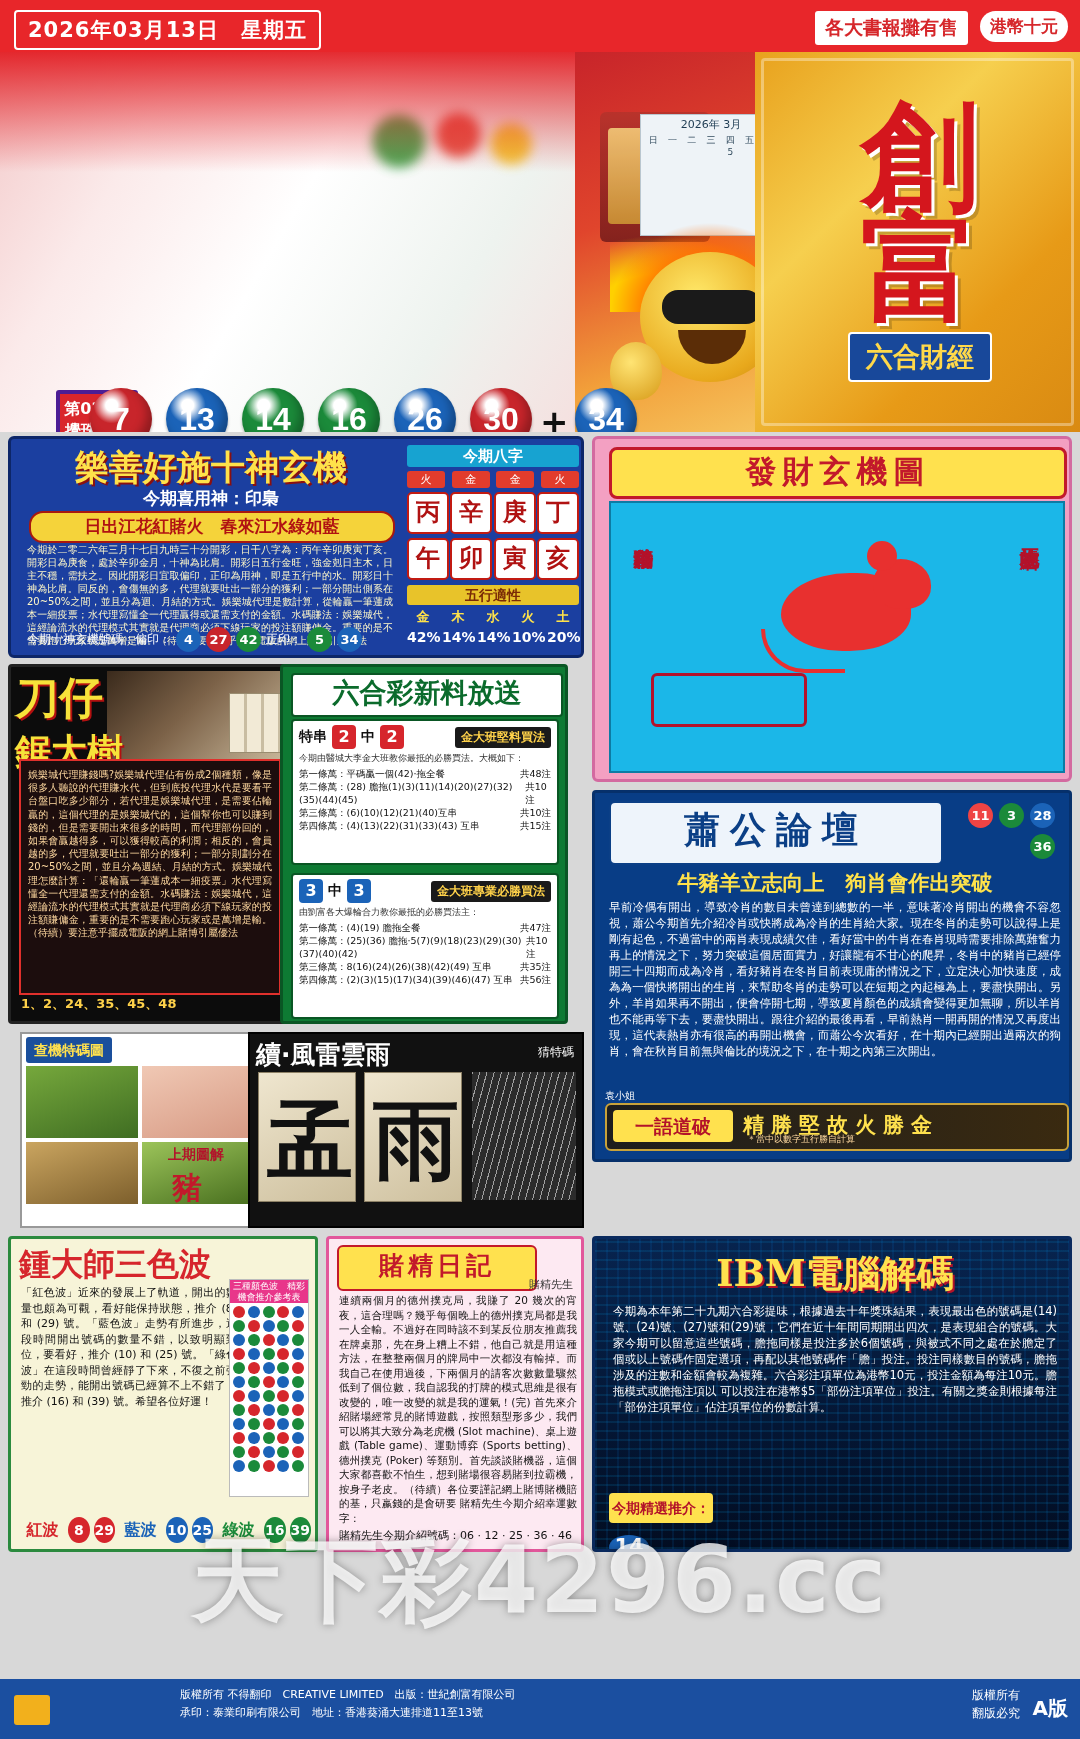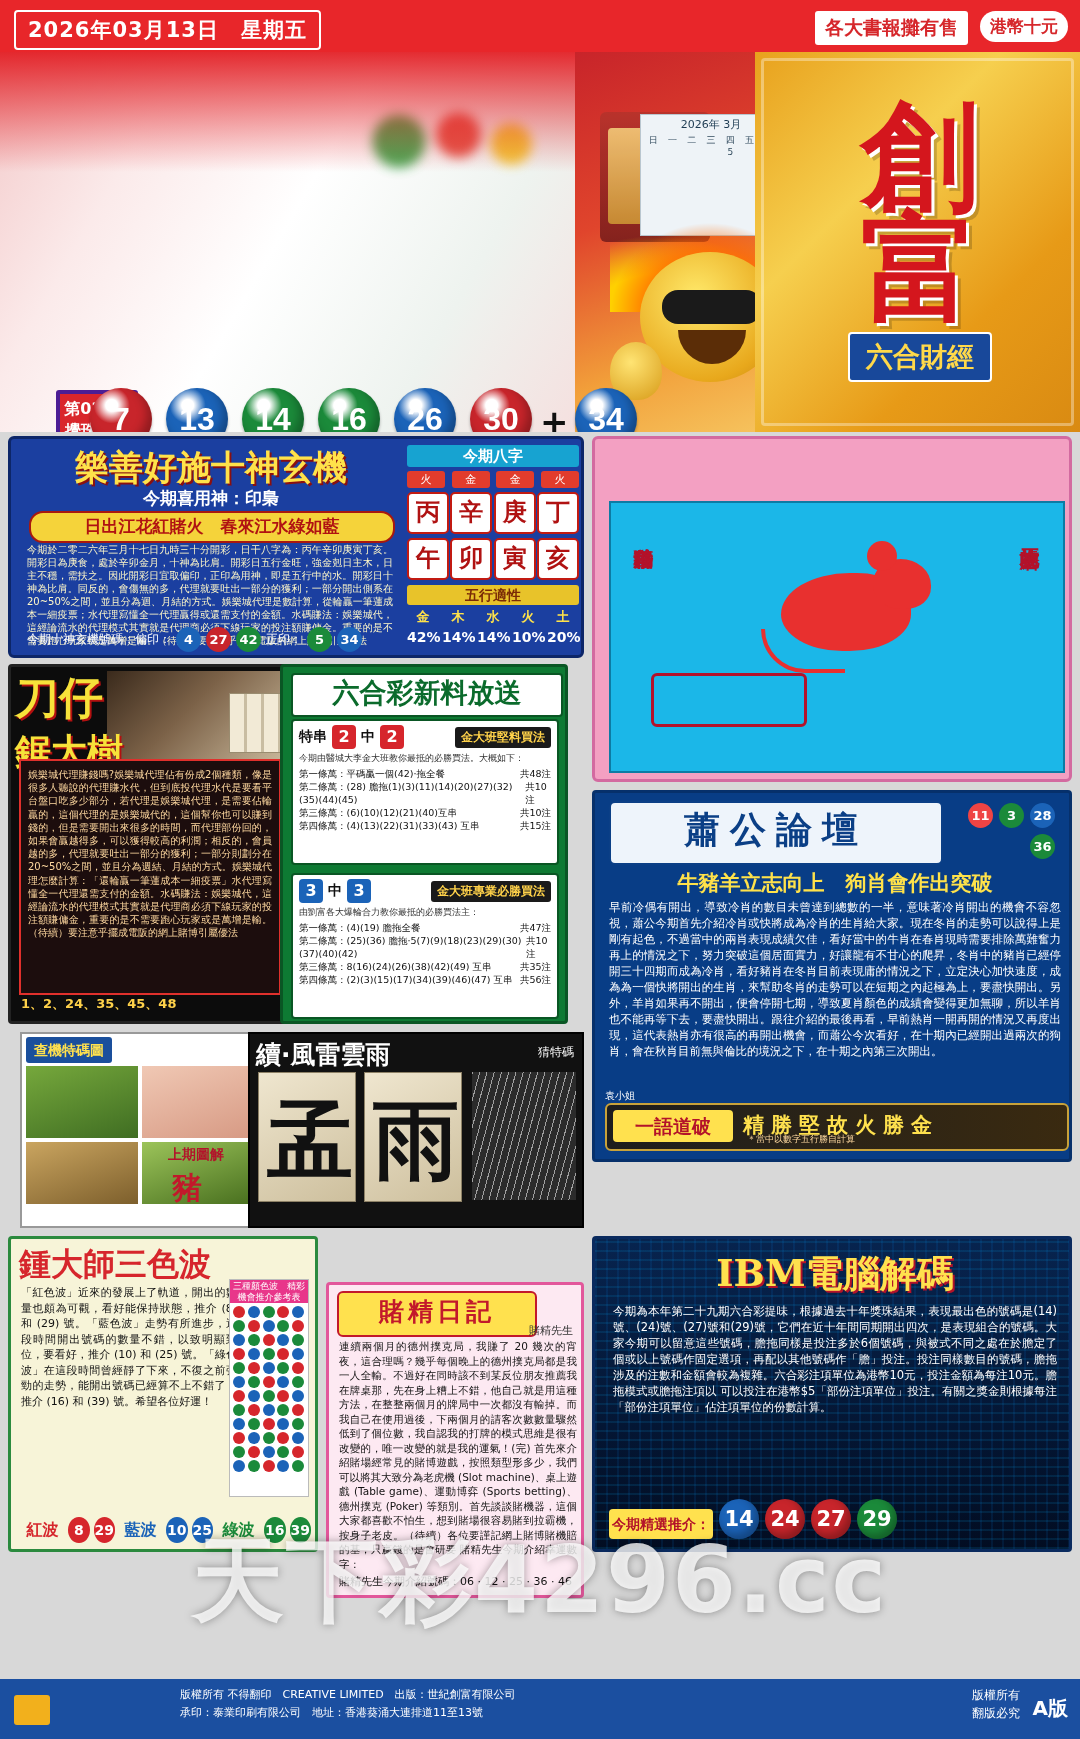--- a/index.html
+++ b/index.html
@@ -154,35 +154,35 @@
   .z-body{position:absolute;left:10px;top:46px;width:216px;height:210px;color:#111;font-size:11px;line-height:15.5px;text-align:justify;}
   .z-chart{position:absolute;right:6px;top:40px;width:78px;height:216px;background:#fff;border:1px solid #bbb;}
   .z-chart-hd{height:22px;background:#e8368a;color:#fff;font-size:9px;text-align:center;line-height:11px;padding-top:1px;}
   .z-dots{display:grid;grid-template-columns:repeat(5,1fr);gap:2px;padding:3px;}
   .z-dots i{display:block;width:12px;height:12px;border-radius:50%;}
   .z-foot{position:absolute;left:10px;bottom:6px;width:290px;display:flex;align-items:center;gap:4px;}
   .z-w{width:52px;text-align:center;font-size:16px;font-weight:bold;}
   .z-ball{width:26px;height:26px;border-radius:50%;color:#fff;font-size:14px;font-weight:bold;display:flex;align-items:center;justify-content:center;}
 
   
-  .p-du{left:326px;top:1236px;width:258px;height:316px;background:#fde9f2;border:3px solid #e2579b;border-radius:4px;margin-top:46px;}
+  .p-du{left:326px;top:1236px;width:258px;height:316px;background:#fde9f2;border:3px solid #e2579b;border-radius:4px;}
   .du-title{position:absolute;left:8px;top:6px;width:196px;height:42px;background:#ffe14e;border:2px solid #c2192b;border-radius:6px;color:#c2192b;font-size:25px;font-weight:bold;text-align:center;line-height:38px;letter-spacing:4px;}
   .du-by{position:absolute;right:8px;top:38px;font-size:11px;color:#333;}
   .du-body{position:absolute;left:10px;top:54px;width:238px;height:222px;font-size:10.5px;line-height:14.5px;color:#111;text-align:justify;}
   .du-foot{position:absolute;left:10px;bottom:6px;font-size:11px;color:#111;}
 
   
   .p-ibm{left:592px;top:1236px;width:480px;height:316px;background:#061a3a;border:3px solid #0a2a5e;border-radius:4px;overflow:hidden;}
   .ibm-bg{position:absolute;inset:0;background:
      repeating-linear-gradient(0deg,rgba(0,180,255,.12) 0 2px,rgba(0,0,0,0) 2px 9px),
      repeating-linear-gradient(90deg,rgba(0,140,255,.10) 0 2px,rgba(0,0,0,0) 2px 11px),
      linear-gradient(180deg,#07244f,#020d22);}
   .ibm-title{position:absolute;left:20px;top:10px;width:440px;text-align:center;color:#ffe14e;font-size:37px;font-weight:bold;text-shadow:2px 2px 0 #b3122a;}
   .ibm-body{position:absolute;left:18px;top:64px;width:444px;height:176px;color:#fff;font-size:11.5px;line-height:16px;text-align:justify;}
-  .ibm-bar{position:absolute;left:14px;bottom:10px;width:452px;height:46px;display:flex;align-items:flex-end;gap:6px;}
+  .ibm-bar{position:absolute;left:14px;bottom:10px;width:452px;height:46px;display:flex;align-items:flex-start;gap:12px;flex-direction:column;}
   .ibm-lab{width:104px;height:30px;background:#ffe14e;border-radius:4px;color:#b3122a;font-size:14px;font-weight:bold;text-align:center;line-height:30px;}
   .ibm-ball{width:40px;height:40px;border-radius:50%;color:#fff;font-size:21px;font-weight:bold;display:flex;align-items:center;justify-content:center;box-shadow:inset -4px -5px 8px rgba(0,0,0,.3);}
 
   
   .wm{position:absolute;left:0;bottom:96px;width:1080px;text-align:center;font-size:92px;font-weight:bold;color:rgba(255,255,255,.78);text-shadow:0 0 8px rgba(0,0,0,.35);letter-spacing:2px;pointer-events:none;}
   .wm2{position:absolute;left:24px;bottom:18px;font-size:34px;font-weight:bold;color:rgba(255,255,255,.8);}
   
   .footer{position:absolute;left:0;bottom:0;width:1080px;height:60px;background:#1b4fa0;color:#fff;}
   .f-left{position:absolute;left:14px;top:16px;width:36px;height:30px;background:#f2b01c;border-radius:3px;}
   .f-t1{position:absolute;left:180px;top:8px;font-size:11px;}
@@ -308,20 +308,21 @@
         <div class="wh-p">42%</div>
         <div class="wh-p">14%</div>
         <div class="wh-p">14%</div>
         <div class="wh-p">10%</div>
         <div class="wh-p">20%</div>
       </div>
     </div>
   </div>
 
   <div class="panel p-fortune">
+    <div class="fo-title">發財玄機圖</div>
     <div class="fo-img">
       <div class="fo-txt" style="left:20px;top:30px;">牆角移動</div>
       <div class="fo-txt" style="right:20px;top:30px;">磨牙吮齒</div>
       <div class="mouse">
         <div class="mouse-tail"></div>
         <div class="mouse-body"></div>
         <div class="mouse-head"></div>
         <div class="mouse-ear"></div>
       </div>
       <div class="pile"></div>

